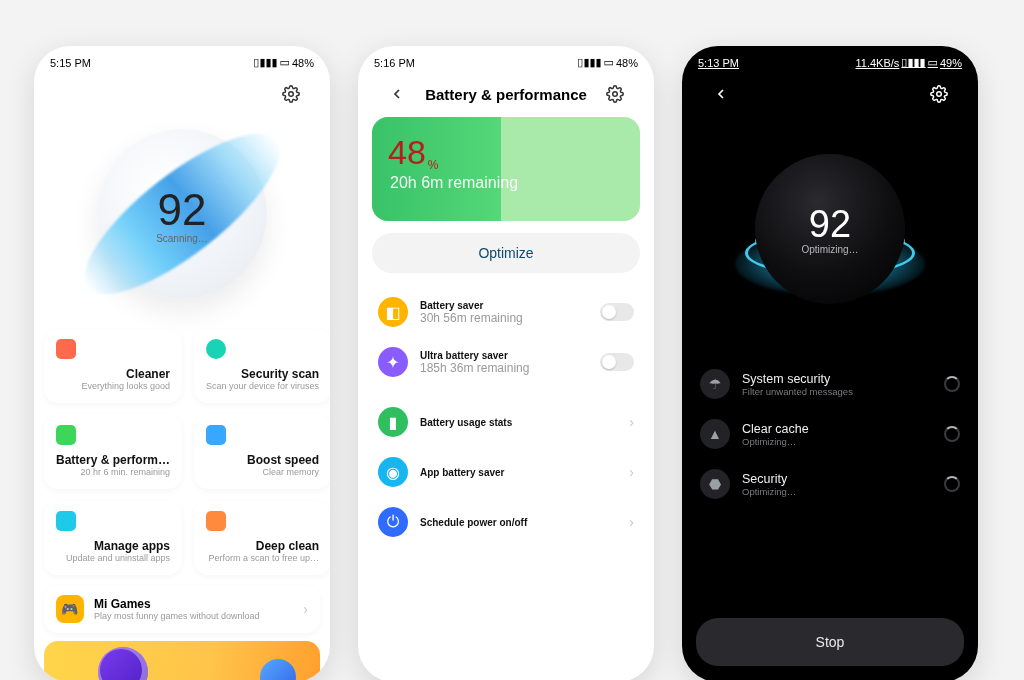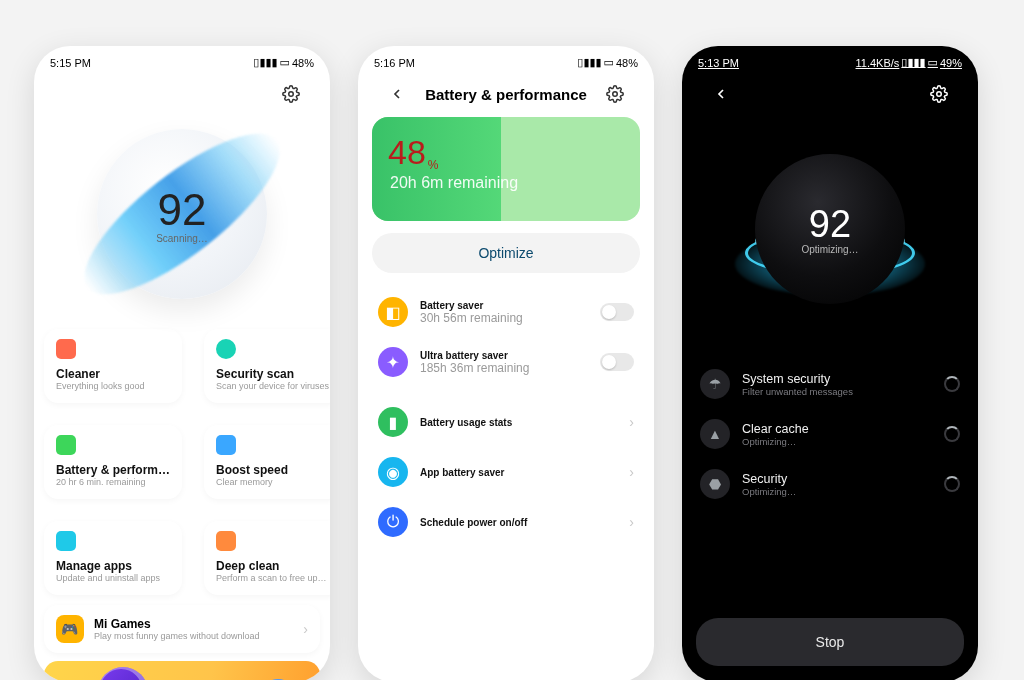--- a/index.html
+++ b/index.html
@@ -22,21 +22,21 @@
   .phone.dark .gear, .phone.dark .back { color: #fff; }
 
   
   .hero1 { height: 210px; display:flex; align-items:center; justify-content:center; position:relative; }
   .orb1 { width:170px; height:170px; border-radius:50%; background: radial-gradient(circle at 40% 35%, #fff 0%, #f1f4f8 55%, #e5e9ef 100%); position:relative; display:flex; flex-direction:column; align-items:center; justify-content:center; box-shadow: 0 12px 28px rgba(0,0,0,.08);}
   .swoosh { position:absolute; width:240px; height:80px; border-radius:50%; background: linear-gradient(90deg, rgba(100,210,255,.0) 0%, rgba(90,200,250,.85) 30%, rgba(50,150,230,.9) 55%, rgba(90,200,250,.5) 80%, rgba(90,200,250,0) 100%); transform: rotate(-38deg); filter: blur(1px); }
   .score1 { font-size:44px; font-weight:400; color:#222; position:relative; z-index:2;}
   .scan1 { font-size:10px; color:#666; position:relative; z-index:2; margin-top:-2px;}
 
   
-  .grid { display:grid; grid-template-columns: 1fr 1fr; gap:22px; padding: 10px 10px 0; }
+  .grid { display:grid; grid-template-columns: 1fr 1fr; gap:12px; padding: 10px 10px 0; text-align: right; }
   .tile { background:#fff; border-radius:14px; padding:10px 12px 12px; box-shadow: 0 2px 6px rgba(0,0,0,.04); }
   .ticon { width:20px; height:20px; border-radius:5px; margin-bottom:8px; }
   .tile .t { font-size:12px; font-weight:600; color:#111; white-space:nowrap; overflow:hidden; text-overflow:ellipsis;}
   .tile .s { font-size:9px; color:#9a9a9a; white-space:nowrap; overflow:hidden; text-overflow:ellipsis;}
 
   .promo { margin:10px 10px 0; background:#fff; border-radius:14px; padding:10px 12px; display:flex; align-items:center; gap:10px; box-shadow: 0 2px 6px rgba(0,0,0,.04);}
   .promo .picon { width:28px; height:28px; border-radius:8px; background:#ffb400; display:flex; align-items:center; justify-content:center; color:#fff; font-size:14px;}
   .promo .col { flex:1; }
   .promo .pt { font-size:12px; font-weight:600;}
   .promo .ps { font-size:9px; color:#9a9a9a;}

